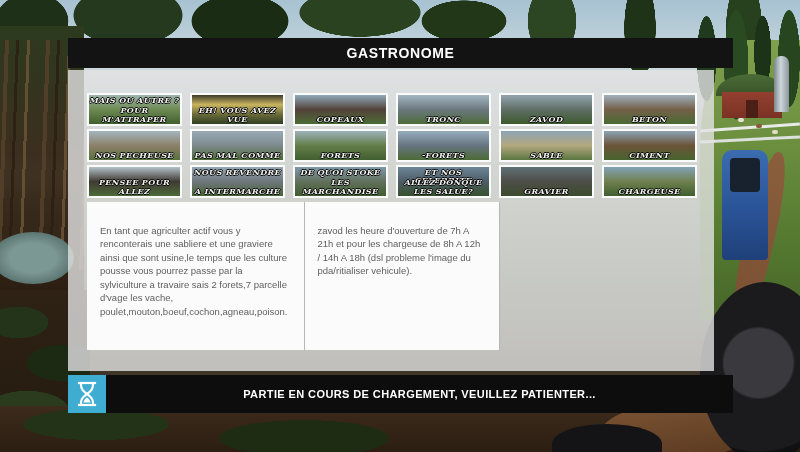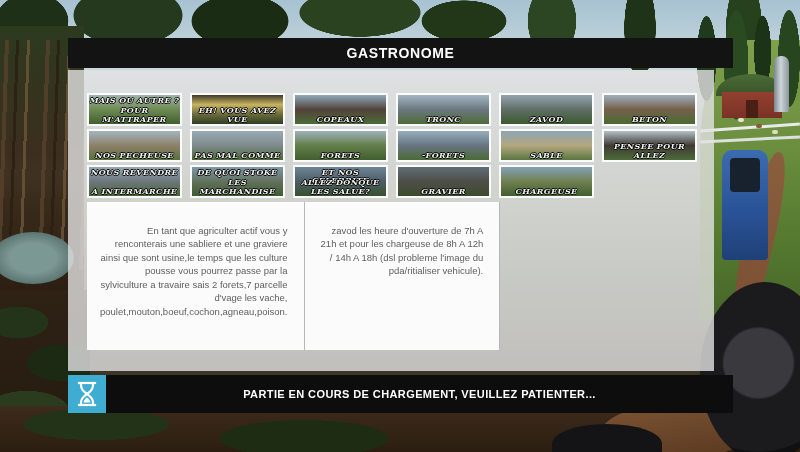--- a/index.html
+++ b/index.html
@@ -76,21 +76,21 @@
   .grid{display:grid;grid-template-columns:repeat(6,1fr);gap:3px 8px;}
   .cell{background:rgba(253,253,253,.95);padding:2px;height:33px;box-sizing:border-box;}
   .thumb{position:relative;width:100%;height:100%;overflow:hidden;}
   .cap{position:absolute;left:0;right:0;text-align:center;color:#f4f4f2;
        font-family:"DejaVu Serif",serif;font-style:italic;font-weight:bold;
        font-size:8px;line-height:1.05;letter-spacing:.4px;
        text-shadow:1px 0 0 #000,-1px 0 0 #000,0 1px 0 #000,0 -1px 0 #000;}
   .cap.top{top:1px;} .cap.bottom{bottom:1px;}
   .columns{display:grid;grid-template-columns:repeat(3,1fr);margin-top:4px;height:148px;}
   .col{background:rgba(253,253,253,.96);border-left:1px solid #b6b6b6;box-sizing:border-box;
-       padding:22px 16px 16px 13px;text-align:right;}
+       padding:22px 16px 16px 13px;}
   .col:first-child{border-left:none;} .col:last-child{border-right:1px solid #b6b6b6;}
   .col p{margin:0;font-size:9.5px;line-height:1.42;color:#5e5e5e;white-space:pre-line;}
   .loadbar{position:absolute;left:68px;top:375px;height:38px;display:flex;}
   .icon-box{width:38px;height:38px;background:#3fadd2;display:flex;align-items:center;justify-content:center;}
   .load-black{width:627px;height:38px;background:#0d0d0d;display:flex;align-items:center;justify-content:center;}
   .load-black span{color:#fff;font-weight:bold;font-size:11px;letter-spacing:.4px;}
 </style>
 </head>
 <body>
 
@@ -179,20 +179,25 @@
           <div class="thumb" style="background: linear-gradient(rgb(151, 174, 189), rgb(102, 116, 128), rgb(76, 107, 54));">
             <span class="cap bottom">-FORETS</span>
           </div>
         </div>
         <div class="cell">
           <div class="thumb" style="background: linear-gradient(rgb(141, 165, 180), rgb(179, 167, 127), rgb(91, 118, 65));">
             <span class="cap bottom">SABLE</span>
           </div>
         </div>
         <div class="cell">
+          <div class="thumb" style="background: linear-gradient(rgb(138, 164, 182), rgb(109, 83, 56), rgb(71, 100, 47));">
+            <span class="cap bottom">CIMENT</span>
+          </div>
+        </div>
+        <div class="cell">
           <div class="thumb" style="background: linear-gradient(rgb(178, 193, 200), rgb(64, 58, 51), rgb(77, 107, 57));">
             <span class="cap bottom">PENSEE POUR ALLEZ</span>
           </div>
         </div>
         <div class="cell">
           <div class="thumb" style="background: linear-gradient(rgb(147, 168, 180), rgb(110, 118, 124), rgb(72, 101, 53));">
             <span class="cap top">NOUS REVENDRE</span>
             <span class="cap bottom">A INTERMARCHE</span>
           </div>
         </div>

